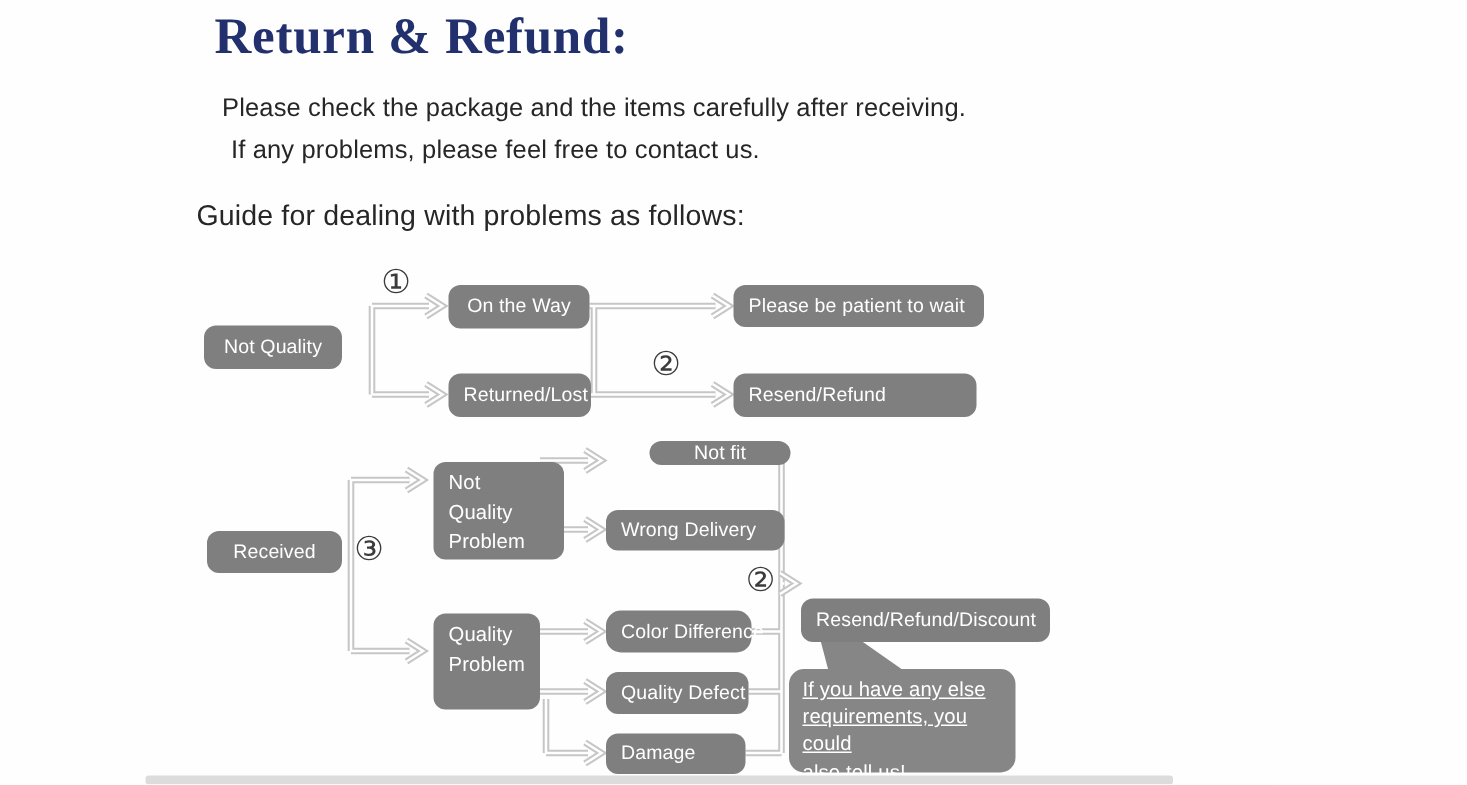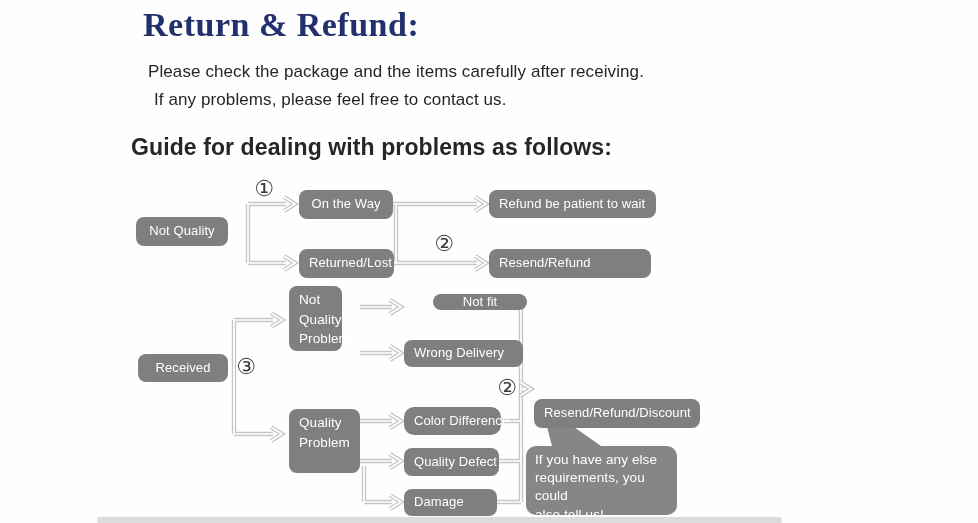--- a/index.html
+++ b/index.html
@@ -12,21 +12,21 @@
     position:absolute; left:143px; top:6px; margin:0;
     font-family:"Liberation Serif", serif;
     font-weight:bold; font-size:34px; letter-spacing:.5px;
     color:var(--title);
   }
   .intro{position:absolute; margin:0; font-size:17px; color:var(--text); letter-spacing:.1px;}
   .intro.l1{left:148px; top:62px;}
   .intro.l2{left:154px; top:90px;}
   .guide{
     position:absolute; left:131px; top:134px; margin:0;
-    font-size:23px; font-weight:bold; color:var(--text); letter-spacing:.1px;
+    font-size:19px; font-weight:normal; color:var(--text); letter-spacing:.1px;
   }
   .flow-svg{position:absolute; left:0; top:0;}
   .node{
     position:absolute;
     background:var(--node-bg); color:var(--node-text);
     border-radius:8px;
     font-size:13px; line-height:1.25; letter-spacing:.1px;
     display:flex; align-items:center; justify-content:center;
     box-sizing:border-box; white-space:nowrap;
   }
@@ -34,21 +34,21 @@
   .node.multiline{white-space:pre-line; align-items:flex-start; padding-top:4px; font-size:13.5px; line-height:1.45;}
   .badge{
     position:absolute; width:24px; height:24px;
     font-family:"DejaVu Sans", sans-serif;
     font-size:22px; line-height:24px; text-align:center; color:#3b3b3b;
   }
   .bubble{
     position:absolute; left:526px; top:446px; width:151px; height:69px;
     background:var(--bubble-bg); color:#fff; border-radius:10px;
     font-size:13.5px; line-height:1.35; letter-spacing:.1px;
-    white-space:pre-line; padding:5px 4px 0 9px; box-sizing:border-box;
+    white-space:pre-line; padding:5px 4px 0 9px; box-sizing:border-box;text-decoration:underline;
   }
   .strip{
     position:absolute; left:97px; top:517px; width:685px; height:6px;
     background:var(--strip); border-radius:2px;
   }
 </style>
 </head>
 <body>
 
 <div class="page">
@@ -103,25 +103,25 @@
   </svg>
 
   <div class="badge" style="left:252px; top:177px;">①</div>
   <div class="badge" style="left:432px; top:232px;">②</div>
   <div class="badge" style="left:234px; top:355px;">③</div>
   <div class="badge" style="left:495px; top:376px;">②</div>
 
   <div class="node" style="left:136px; top:217px; width:92px; height:29px;">Not Quality</div>
   <div class="node" style="left:299px; top:190px; width:94px; height:29px;">On the Way</div>
   <div class="node left" style="left:299px; top:249px; width:95px; height:29px;">Returned/Lost</div>
-  <div class="node left" style="left:489px; top:190px; width:167px; height:28px;">Refund be patient to wait</div>
+  <div class="node left" style="left:489px; top:190px; width:167px; height:28px;">Please be patient to wait</div>
   <div class="node left" style="left:489px; top:249px; width:162px; height:29px;">Resend/Refund</div>
 
   <div class="node" style="left:138px; top:354px; width:90px; height:28px;">Received</div>
-  <div class="node left multiline" style="left:289px; top:286px; width:53px; height:65px;">Not
+  <div class="node left multiline" style="left:289px; top:308px; width:87px; height:65px;">Not
 Quality
 Problem</div>
   <div class="node left multiline" style="left:289px; top:409px; width:71px; height:64px;">Quality
 Problem</div>
   <div class="node" style="left:404px; top:294px; width:94px; height:16px;margin-left:29px;">Not fit</div>
   <div class="node left" style="left:404px; top:340px; width:119px; height:27px;">Wrong Delivery</div>
   <div class="node left" style="left:404px; top:407px; width:97px; height:28px;border-radius:10px;">Color Difference</div>
   <div class="node left" style="left:404px; top:448px; width:95px; height:28px;">Quality Defect</div>
   <div class="node left" style="left:404px; top:489px; width:93px; height:27px;">Damage</div>
   <div class="node left" style="left:534px; top:375px; width:166px; height:29px;margin-top:24px;">Resend/Refund/Discount</div>

